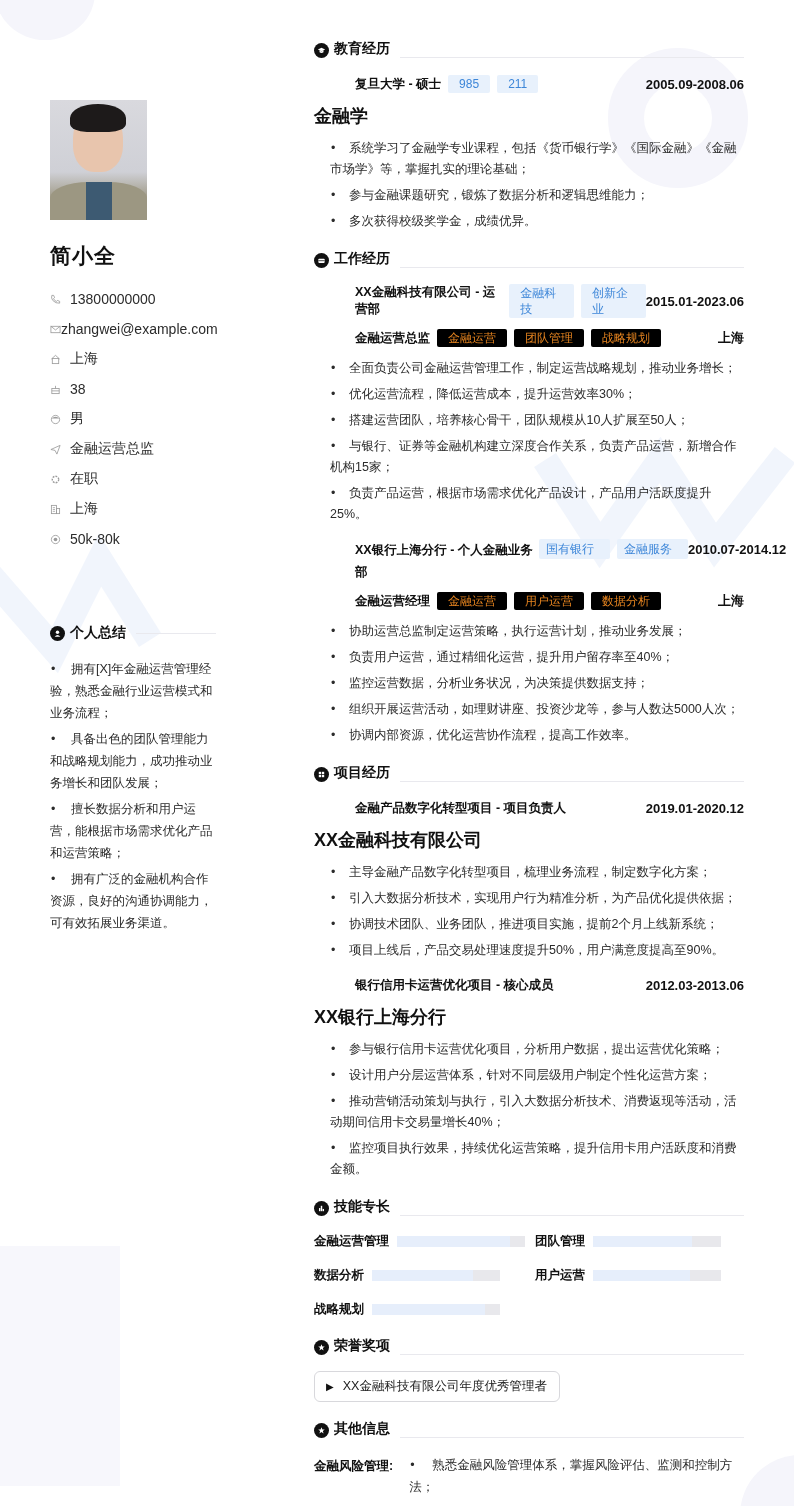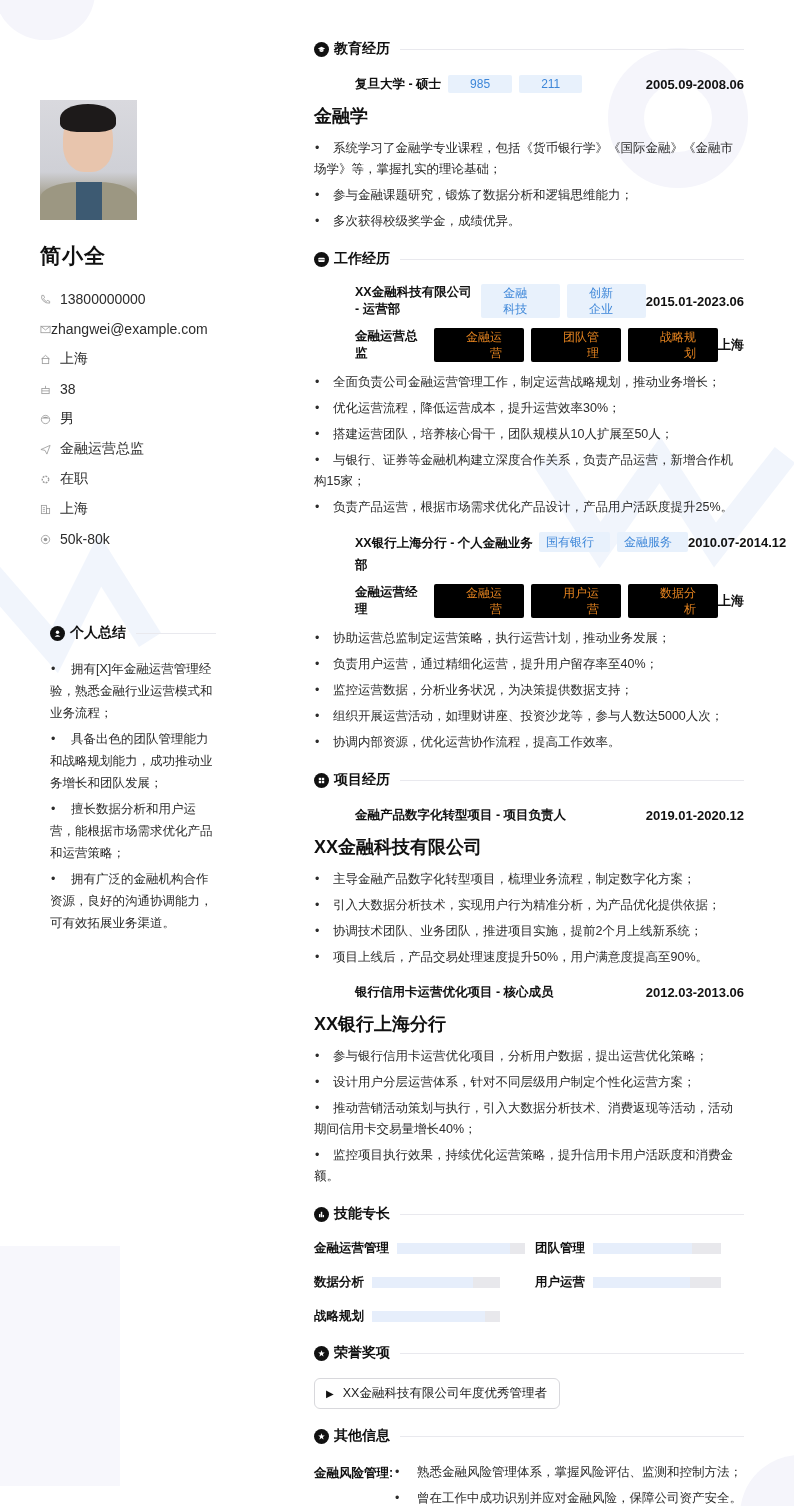--- a/index.html
+++ b/index.html
@@ -9,21 +9,21 @@
   .deco { position: absolute; pointer-events: none; z-index: 0; }
   .deco-circle-top { left: -5px; top: -55px; width: 100px; height: 95px; border-radius: 50%; background: #f5f5fb; }
   .deco-ring { left: 608px; top: 48px; width: 140px; height: 140px; border-radius: 50%; border: 36px solid #f5f5fb; }
   .deco-rect { left: 0; top: 1246px; width: 120px; height: 240px; background: #f7f7fc; }
   .deco-circle-br { left: 740px; top: 1455px; width: 120px; height: 120px; border-radius: 50%; background: #f5f5fb; }
   .deco-zig { left: 0; top: 0; width: 794px; height: 1506px; }
 
   .content { position: relative; z-index: 1; }
 
   
-  .left { position: absolute; left: 40px; top: 100px; width: 166px; }
+  .left { position: absolute; left: 50px; top: 100px; width: 166px; }
   .photo { width: 97px; height: 120px; background: linear-gradient(180deg,#d9d9de 0%, #cfd0d6 60%, #a49f8e 80%, #8d8a78 100%); position: relative; overflow: hidden; }
   .photo .head { position: absolute; left: 23px; top: 10px; width: 50px; height: 62px; border-radius: 45% 45% 42% 42%; background: #e8c5ad; }
   .photo .hair { position: absolute; left: 20px; top: 4px; width: 56px; height: 28px; border-radius: 50% 50% 30% 30%; background: #1d1a1a; }
   .photo .body { position: absolute; left: 0; top: 82px; width: 97px; height: 40px; border-radius: 40% 40% 0 0; background: #9c9782; }
   .photo .shirt { position: absolute; left: 36px; top: 82px; width: 26px; height: 40px; background: #3d5a72; }
   .name { margin-top: 22px; font-size: 21px; font-weight: bold; color: #111; letter-spacing: 1px; }
   .info-list { margin-top: 14px; list-style: none; }
   .info-list li { display: flex; align-items: center; height: 30px; font-size: 14px; color: #2b2b2b; }
   .info-list .ico { width: 20px; color: #9a9a9a; font-size: 11px; display: inline-flex; align-items: center; }
   .info-list svg { width: 11px; height: 11px; }
@@ -34,30 +34,30 @@
   .sec-icon svg { width: 9px; height: 9px; }
   .sec-title { font-size: 14px; font-weight: bold; color: #111; white-space: nowrap; }
   .sec-line { flex: 1; height: 1px; background: #e9e9ee; margin-left: 10px; }
   .summary-list { list-style: none; margin-top: 16px; }
   .summary-list li { font-size: 12.5px; line-height: 22px; color: #2b2b2b; margin-bottom: 4px; }
   .summary-list li::before { content: "•"; display: inline-block; width: 20px; padding-left: 1px; }
 
   
   .right { position: absolute; left: 314px; top: 40px; width: 430px; }
   .section { margin-bottom: 18px; }
-  .section .sec-head { margin-bottom: 16px; }
+  .section .sec-head { margin-bottom: 16px; align-items: flex-end; }
   .row { display: flex; align-items: center; justify-content: space-between; min-height: 20px; margin-left: 41px; }
   .row-left { display: flex; align-items: center; flex-wrap: nowrap; }
   .strong { font-weight: bold; font-size: 12.5px; color: #111; }
   .date { font-weight: bold; font-size: 13px; color: #111; white-space: nowrap; }
-  .tag { display: inline-block; font-size: 12px; padding: 1px 22px; margin-left: 7px; border-radius: 2px; line-height: 16px; }
+  .tag { display: inline-block; font-size: 12px; padding: 1px 11px; margin-left: 7px; border-radius: 2px; line-height: 16px; }
   .tag.blue { background: #e8f1fc; color: #3d86d8; }
   .tag.orange { background: #000000; color: #e6841f; text-align: right; }
   .sub { font-weight: bold; font-size: 18px; color: #111; margin-top: 10px; }
-  .bullets { list-style: none; margin-top: 10px; }
+  .bullets { list-style: none; margin-top: 10px; margin-left: 16px; }
   .bullets li { font-size: 12.5px; line-height: 21px; color: #2b2b2b; margin-bottom: 5px; }
   .bullets li::before { content: "•"; display: inline-block; width: 18px; padding-left: 1px; }
   .item { margin-bottom: 14px; }
 
   .job2-title { width: 180px; line-height: 22px; }
   .tag.wrap { width: 71px; white-space: normal; line-height: 16px; padding: 2px 7px; vertical-align: top; }
 
   .skills { display: grid; grid-template-columns: 221px 209px; row-gap: 15px; margin-top: 2px; }
   .skill { display: flex; align-items: center; height: 19px; }
   .skill-name { font-size: 12.5px; font-weight: bold; color: #111; margin-right: 8px; white-space: nowrap; }

